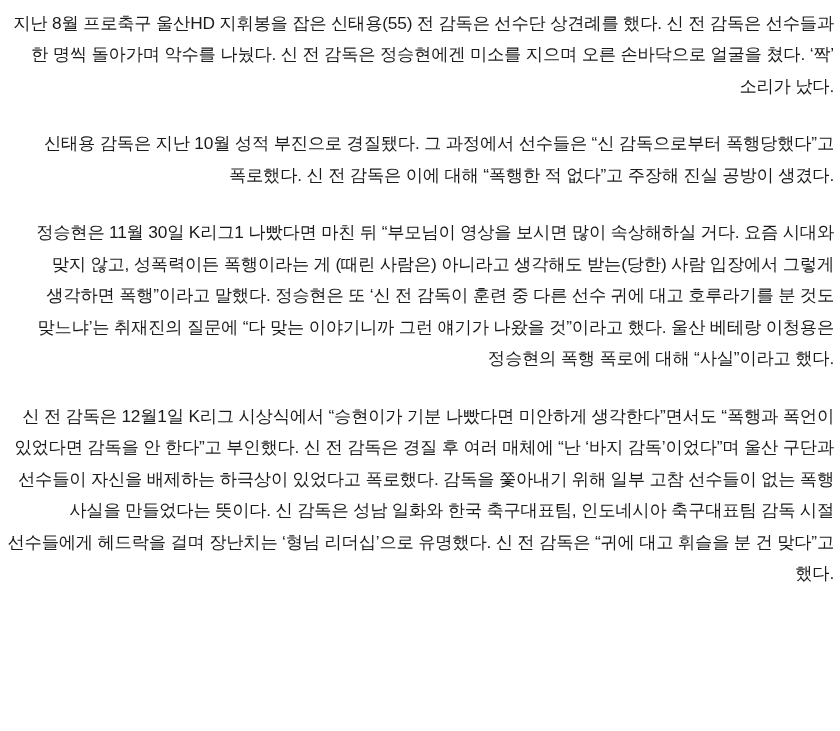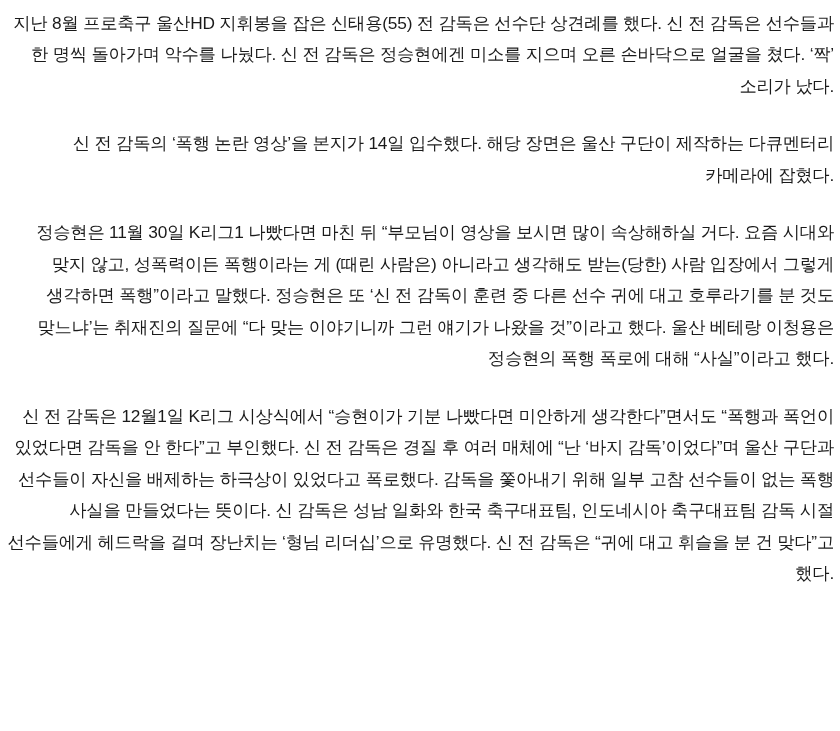--- a/index.html
+++ b/index.html
@@ -30,16 +30,16 @@
   }
   .para:last-child {
     margin-bottom: 5px;
   }
 </style>
 </head>
 <body>
 
 <div id="article">
   <p class="para">지난 8월 프로축구 울산HD 지휘봉을 잡은 신태용(55) 전 감독은 선수단 상견례를 했다. 신 전 감독은 선수들과 한 명씩 돌아가며 악수를 나눴다. 신 전 감독은 정승현에겐 미소를 지으며 오른 손바닥으로 얼굴을 쳤다. ‘짝’ 소리가 났다.</p>
-  <p class="para">신 전 감독의 ‘폭행 논란 영상’을 본지가 14일 입수했다. 해당 장면은 울산 구단이 제작하는 다큐멘터리 카메라에 잡혔다.</p>
+  <p class="para">신태용 감독은 지난 10월 성적 부진으로 경질됐다. 그 과정에서 선수들은 “신 감독으로부터 폭행당했다”고 폭로했다. 신 전 감독은 이에 대해 “폭행한 적 없다”고 주장해 진실 공방이 생겼다.</p>
   <p class="para">정승현은 11월 30일 K리그1 나빴다면 마친 뒤 “부모님이 영상을 보시면 많이 속상해하실 거다. 요즘 시대와 맞지 않고, 성폭력이든 폭행이라는 게 (때린 사람은) 아니라고 생각해도 받는(당한) 사람 입장에서 그렇게 생각하면 폭행”이라고 말했다. 정승현은 또 ‘신 전 감독이 훈련 중 다른 선수 귀에 대고 호루라기를 분 것도 맞느냐’는 취재진의 질문에 “다 맞는 이야기니까 그런 얘기가 나왔을 것”이라고 했다. 울산 베테랑 이청용은 정승현의 폭행 폭로에 대해 “사실”이라고 했다.</p>
   <p class="para">신 전 감독은 12월1일 K리그 시상식에서 “승현이가 기분 나빴다면 미안하게 생각한다”면서도 “폭행과 폭언이 있었다면 감독을 안 한다”고 부인했다. 신 전 감독은 경질 후 여러 매체에 “난 ‘바지 감독’이었다”며 울산 구단과 선수들이 자신을 배제하는 하극상이 있었다고 폭로했다. 감독을 쫓아내기 위해 일부 고참 선수들이 없는 폭행 사실을 만들었다는 뜻이다. 신 감독은 성남 일화와 한국 축구대표팀, 인도네시아 축구대표팀 감독 시절 선수들에게 헤드락을 걸며 장난치는 ‘형님 리더십’으로 유명했다. 신 전 감독은 “귀에 대고 휘슬을 분 건 맞다”고 했다.</p>
 </div>
 
 </body></html>

